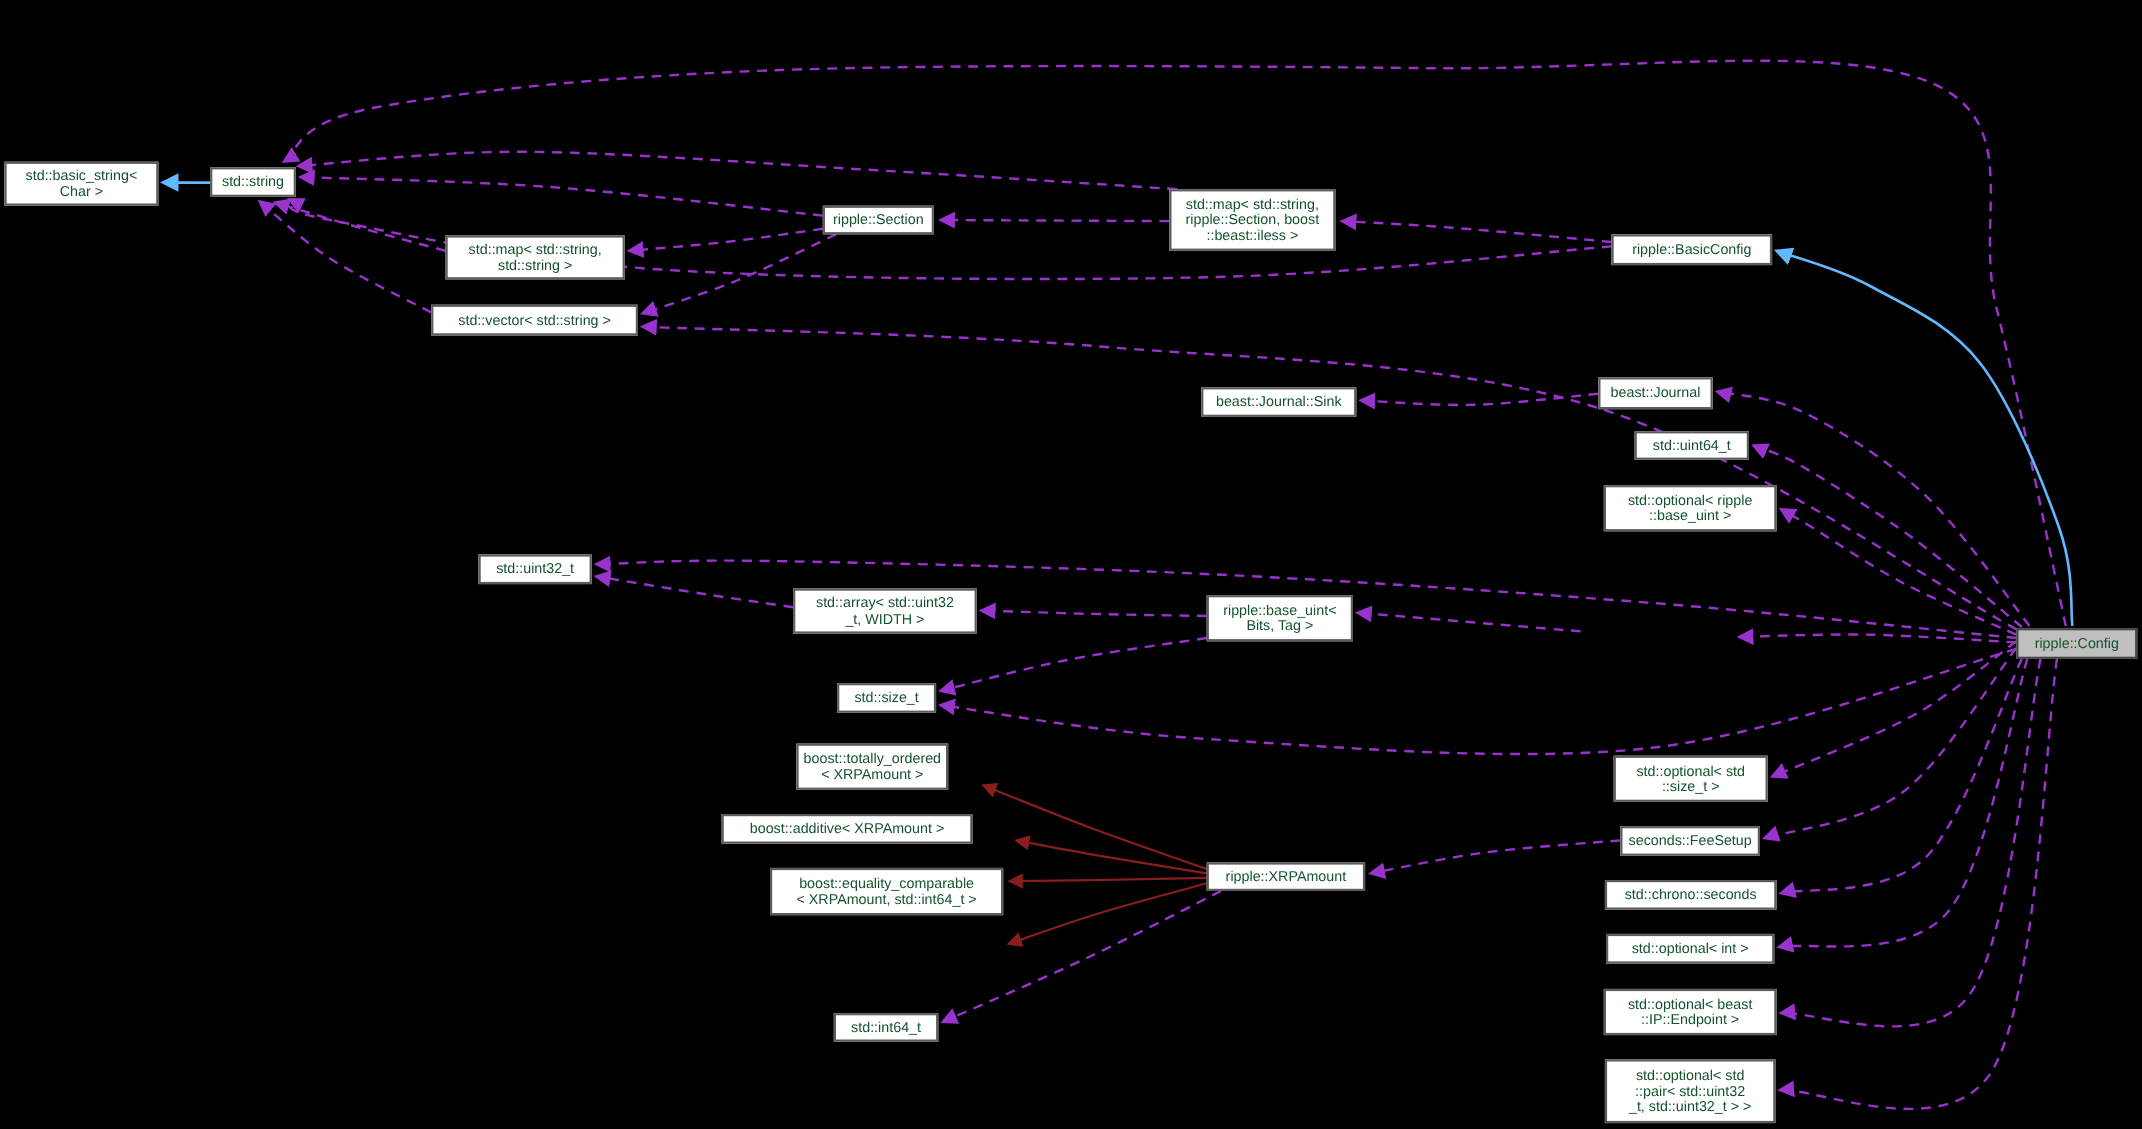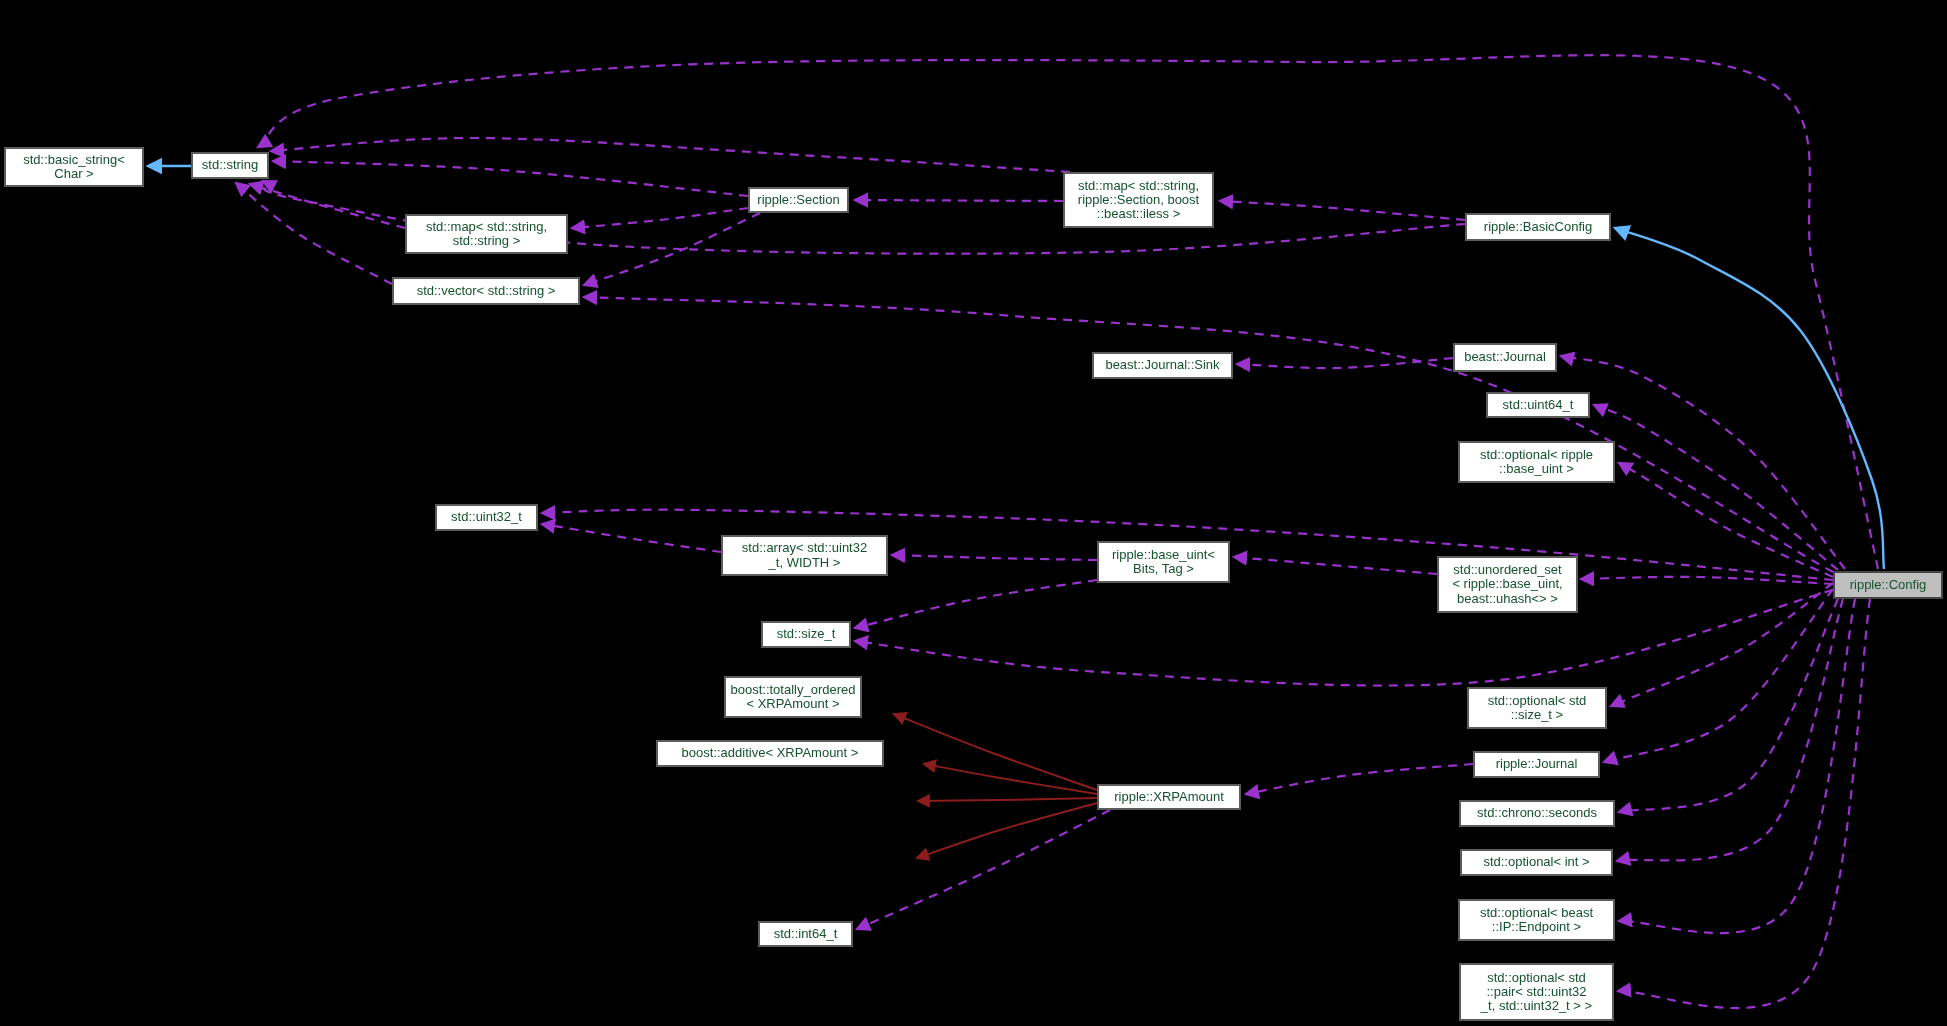--- a/index.html
+++ b/index.html
@@ -79,32 +79,31 @@
   <div class="node" style="left: 1092px; top: 352px; width: 141px; height: 27px;">beast::Journal::Sink</div>
   <div class="node" style="left: 1453px; top: 343px; width: 104px; height: 29px;">beast::Journal</div>
   <div class="node" style="left: 1486px; top: 392px; width: 104px; height: 26px;">std::uint64_t</div>
   <div class="node" style="left: 1458px; top: 441px; width: 157px; height: 42px;">std::optional&lt; ripple
 ::base_uint &gt;</div>
   <div class="node" style="left: 435px; top: 504px; width: 103px; height: 27px;">std::uint32_t</div>
   <div class="node" style="left: 721px; top: 535px; width: 167px; height: 41px;">std::array&lt; std::uint32
 _t, WIDTH &gt;</div>
   <div class="node" style="left: 1097px; top: 541px; width: 133px; height: 42px;">ripple::base_uint&lt;
 Bits, Tag &gt;</div>
-  <div class="node" style="left: 1437px; top: 556px; width: 141px; height: 57px;">std::unordered_set
-&lt; ripple::base_uint,
-beast::uhash&lt;&gt; &gt;</div>
   <div class="node highlight" style="left: 1833px; top: 571px; width: 110px; height: 28px;">ripple::Config</div>
   <div class="node" style="left: 761px; top: 621px; width: 90px; height: 27px;">std::size_t</div>
   <div class="node" style="left: 724px; top: 676px; width: 138px; height: 42px;">boost::totally_ordered
 &lt; XRPAmount &gt;</div>
   <div class="node" style="left: 656px; top: 740px; width: 228px; height: 27px;">boost::additive&lt; XRPAmount &gt;</div>
+  <div class="node" style="left: 700px; top: 789px; width: 212px; height: 43px;">boost::equality_comparable
+&lt; XRPAmount, std::int64_t &gt;</div>
   <div class="node" style="left: 1097px; top: 784px; width: 144px; height: 26px;">ripple::XRPAmount</div>
   <div class="node" style="left: 1467px; top: 687px; width: 140px; height: 42px;">std::optional&lt; std
 ::size_t &gt;</div>
-  <div class="node" style="left: 1473px; top: 751px; width: 127px; height: 27px;">ripple::Journal</div>
+  <div class="node" style="left: 1473px; top: 751px; width: 127px; height: 27px;">seconds::FeeSetup</div>
   <div class="node" style="left: 1459px; top: 800px; width: 156px; height: 27px;">std::chrono::seconds</div>
   <div class="node" style="left: 1460px; top: 849px; width: 153px; height: 27px;">std::optional&lt; int &gt;</div>
   <div class="node" style="left: 1458px; top: 899px; width: 157px; height: 42px;">std::optional&lt; beast
 ::IP::Endpoint &gt;</div>
   <div class="node" style="left: 1459px; top: 963px; width: 155px; height: 58px;">std::optional&lt; std
 ::pair&lt; std::uint32
 _t, std::uint32_t &gt; &gt;</div>
   <div class="node" style="left: 758px; top: 921px; width: 95px; height: 26px;">std::int64_t</div>
 </div>
 

